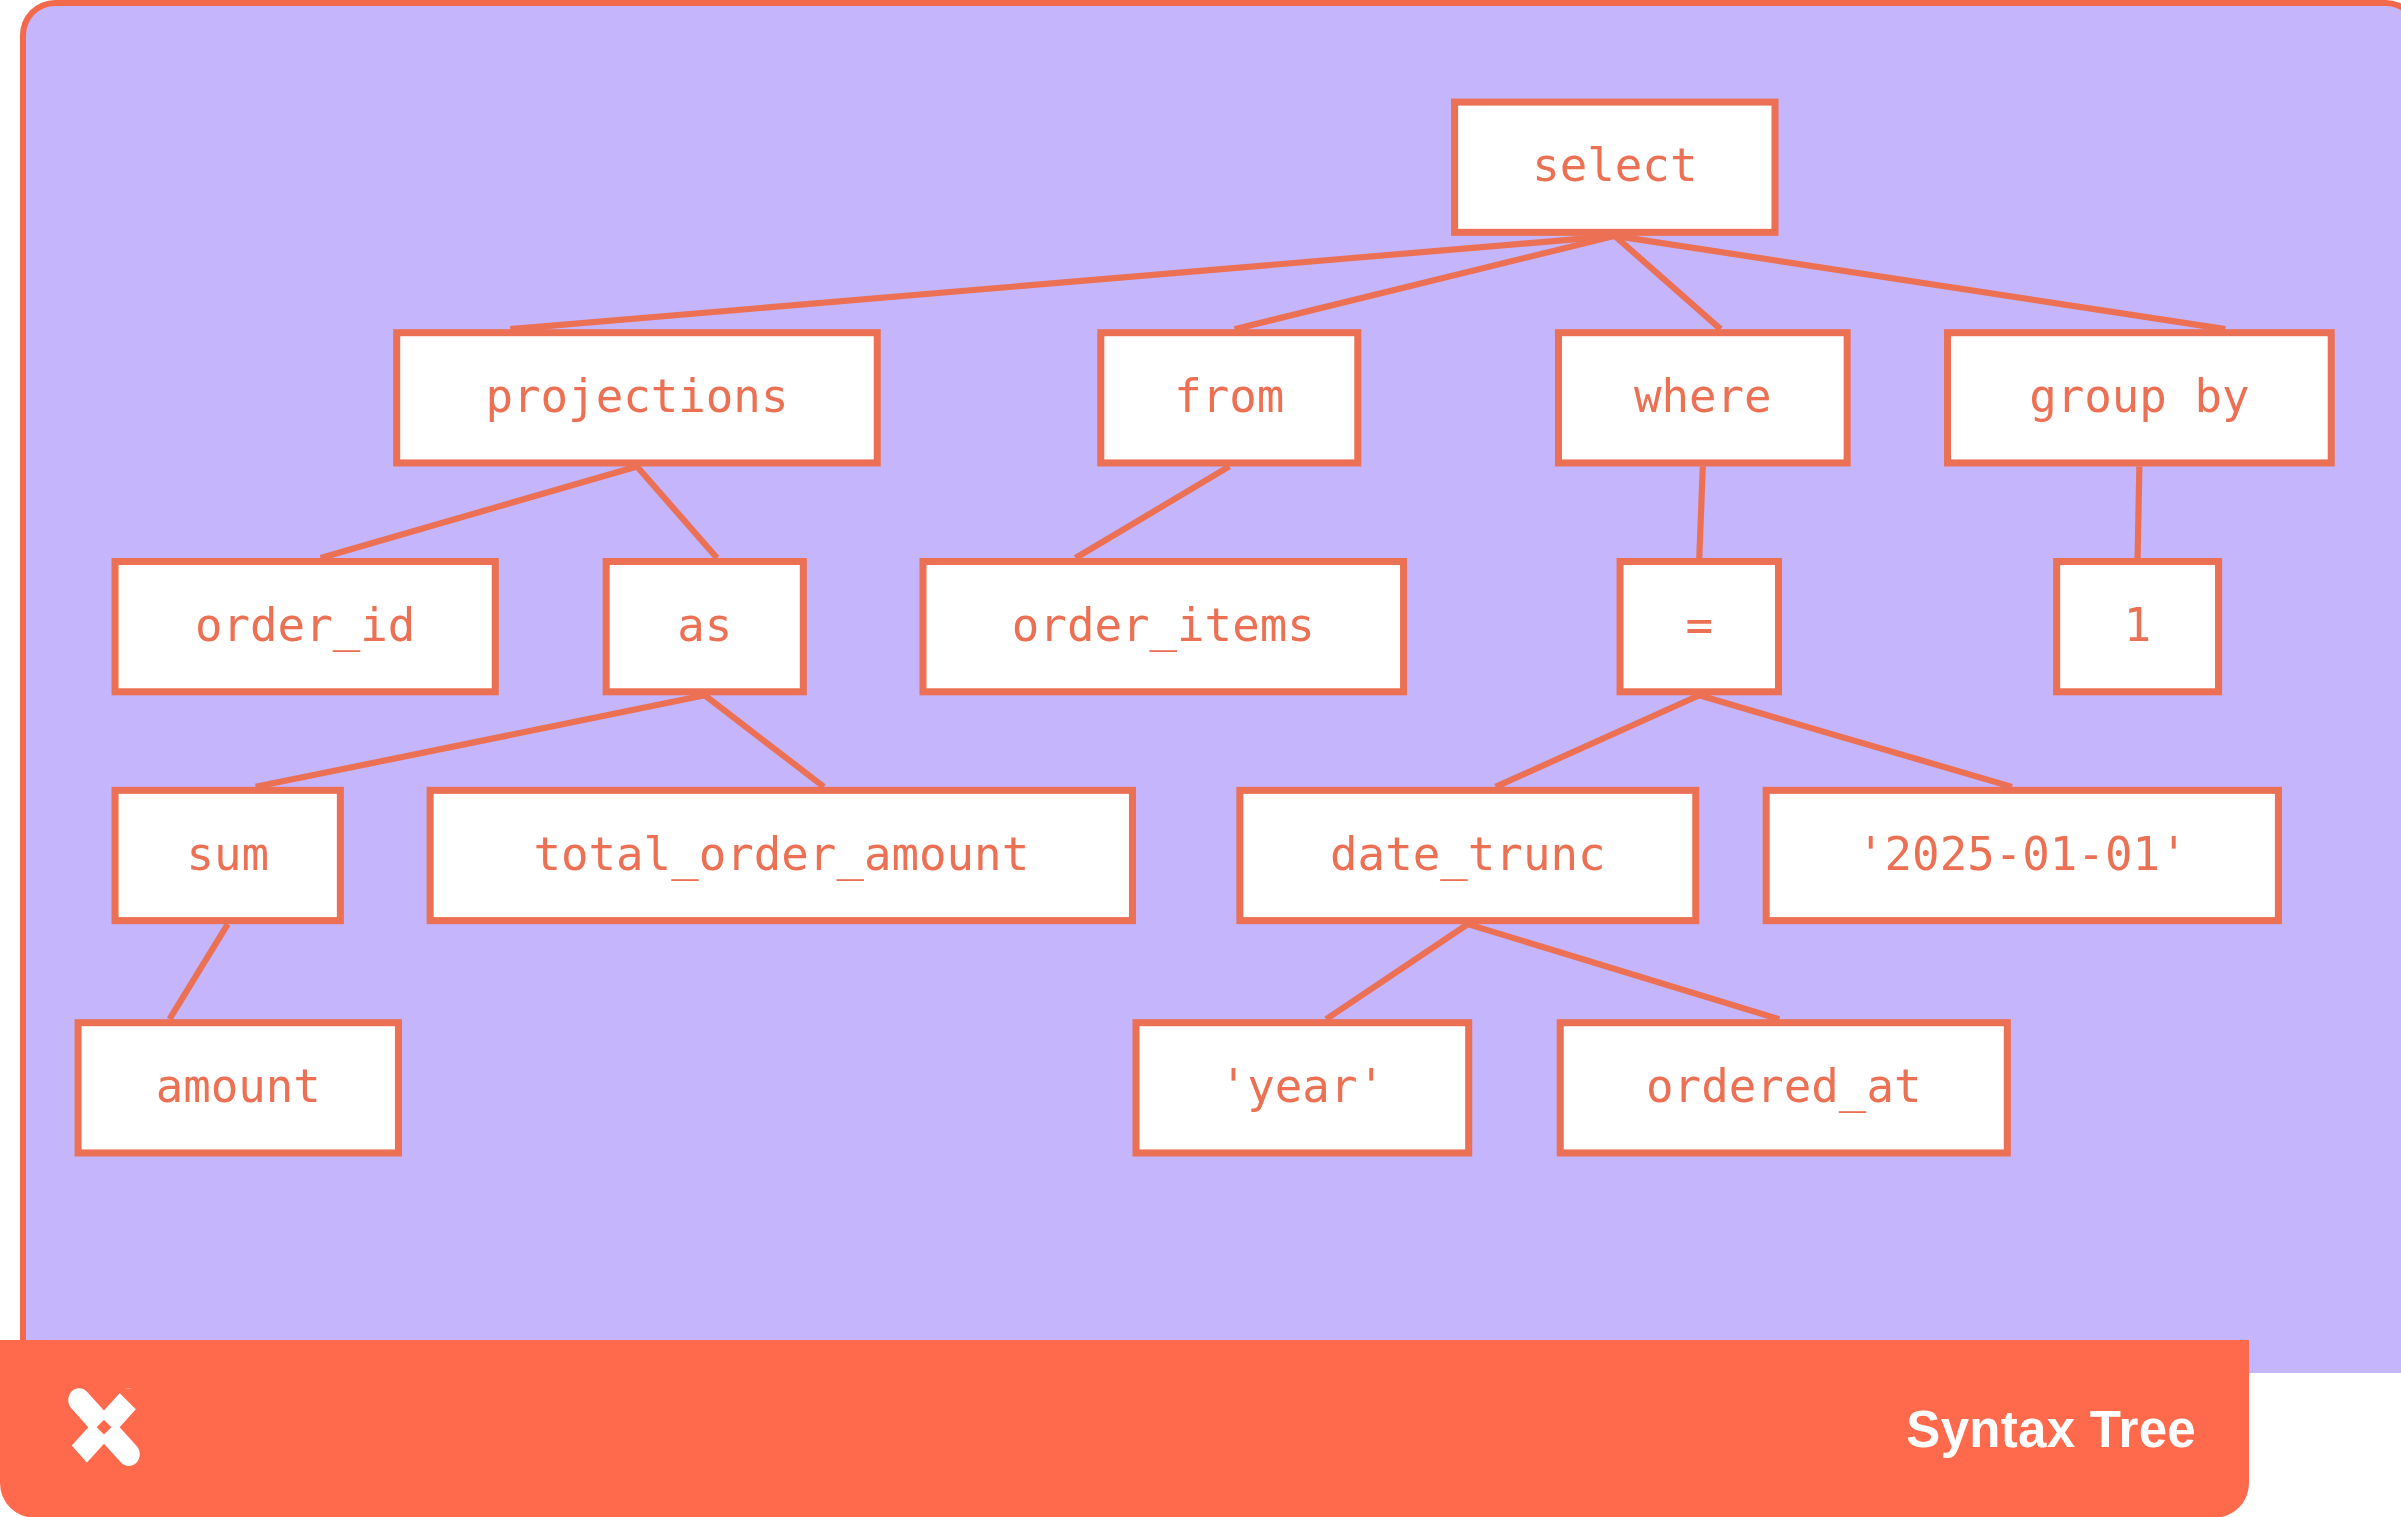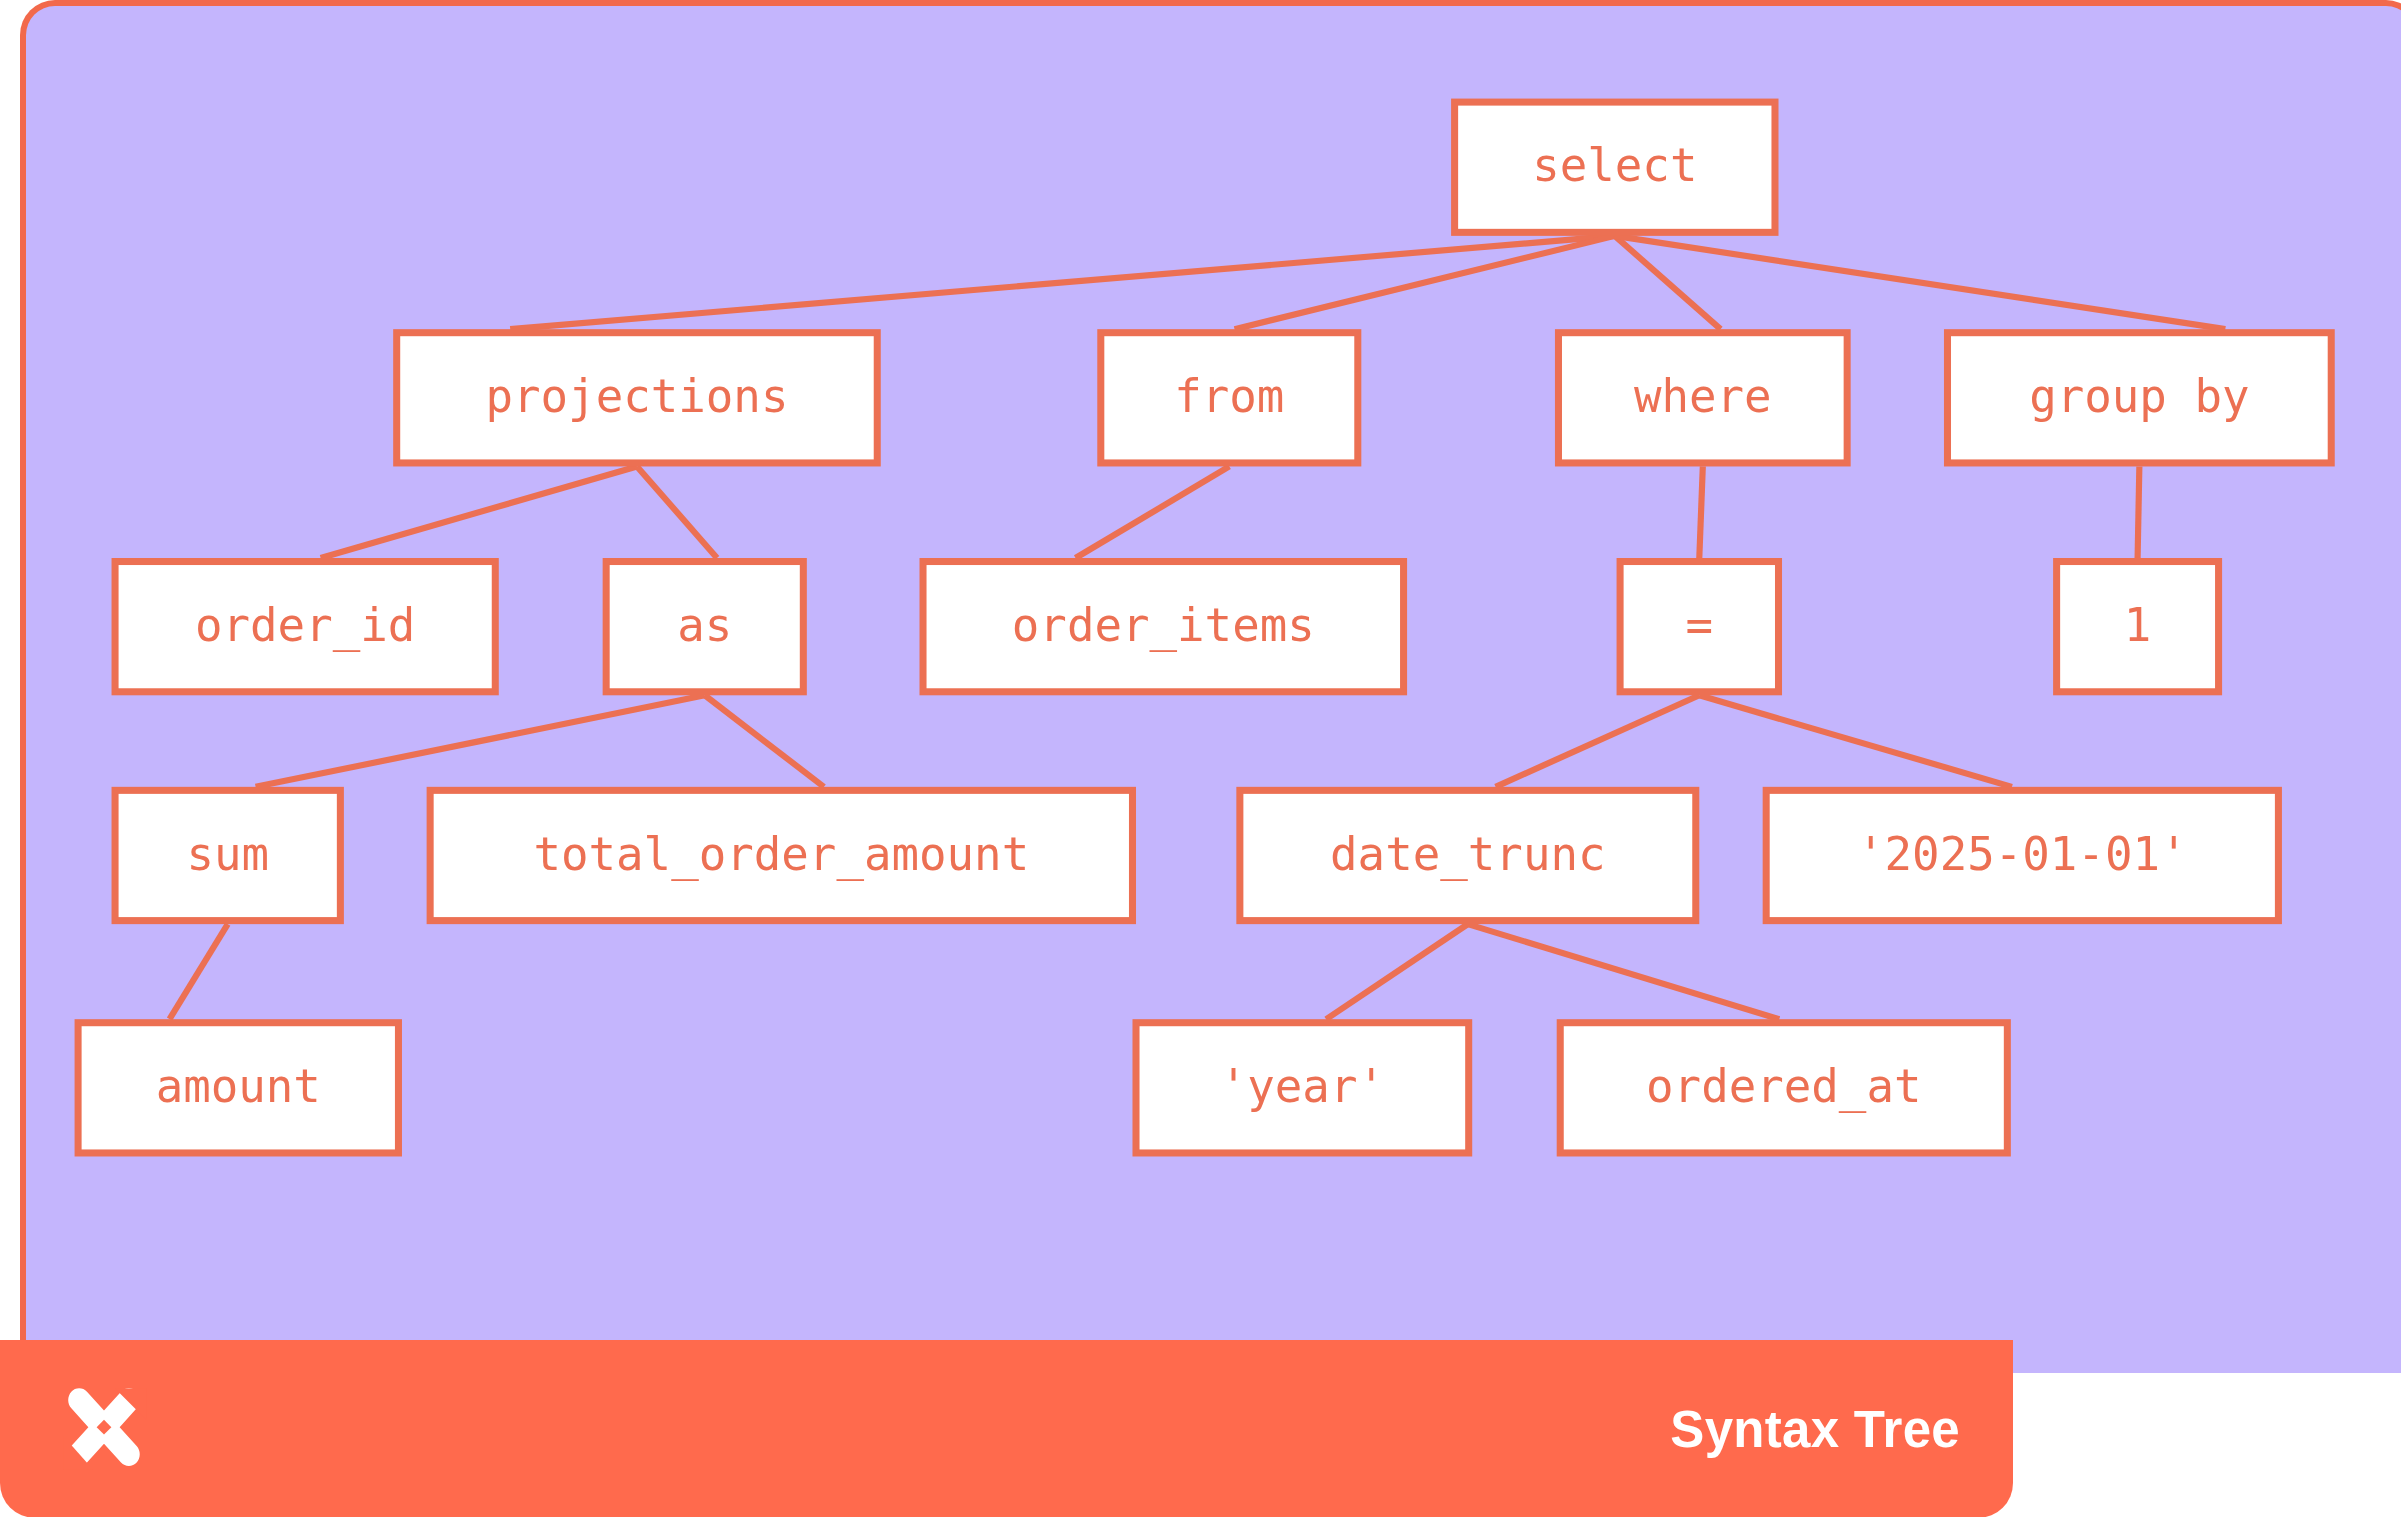--- a/index.html
+++ b/index.html
@@ -59,21 +59,21 @@
     font-size: 52px;
     text-anchor: middle;
     dominant-baseline: middle;
     letter-spacing: 0px;
   }
   
   #footer {
     position: absolute;
     left: 0;
     bottom: 0;
-    width: 2013px;
+    width: 2249px;
     height: 178px;
     background: #FF6A4D;
     border-radius: 0 0 35px 35px;
     display: flex;
     align-items: center;
     justify-content: space-between;
     box-sizing: border-box;
     padding: 0 53px 0 58px;
   }
   #brand-logo {

